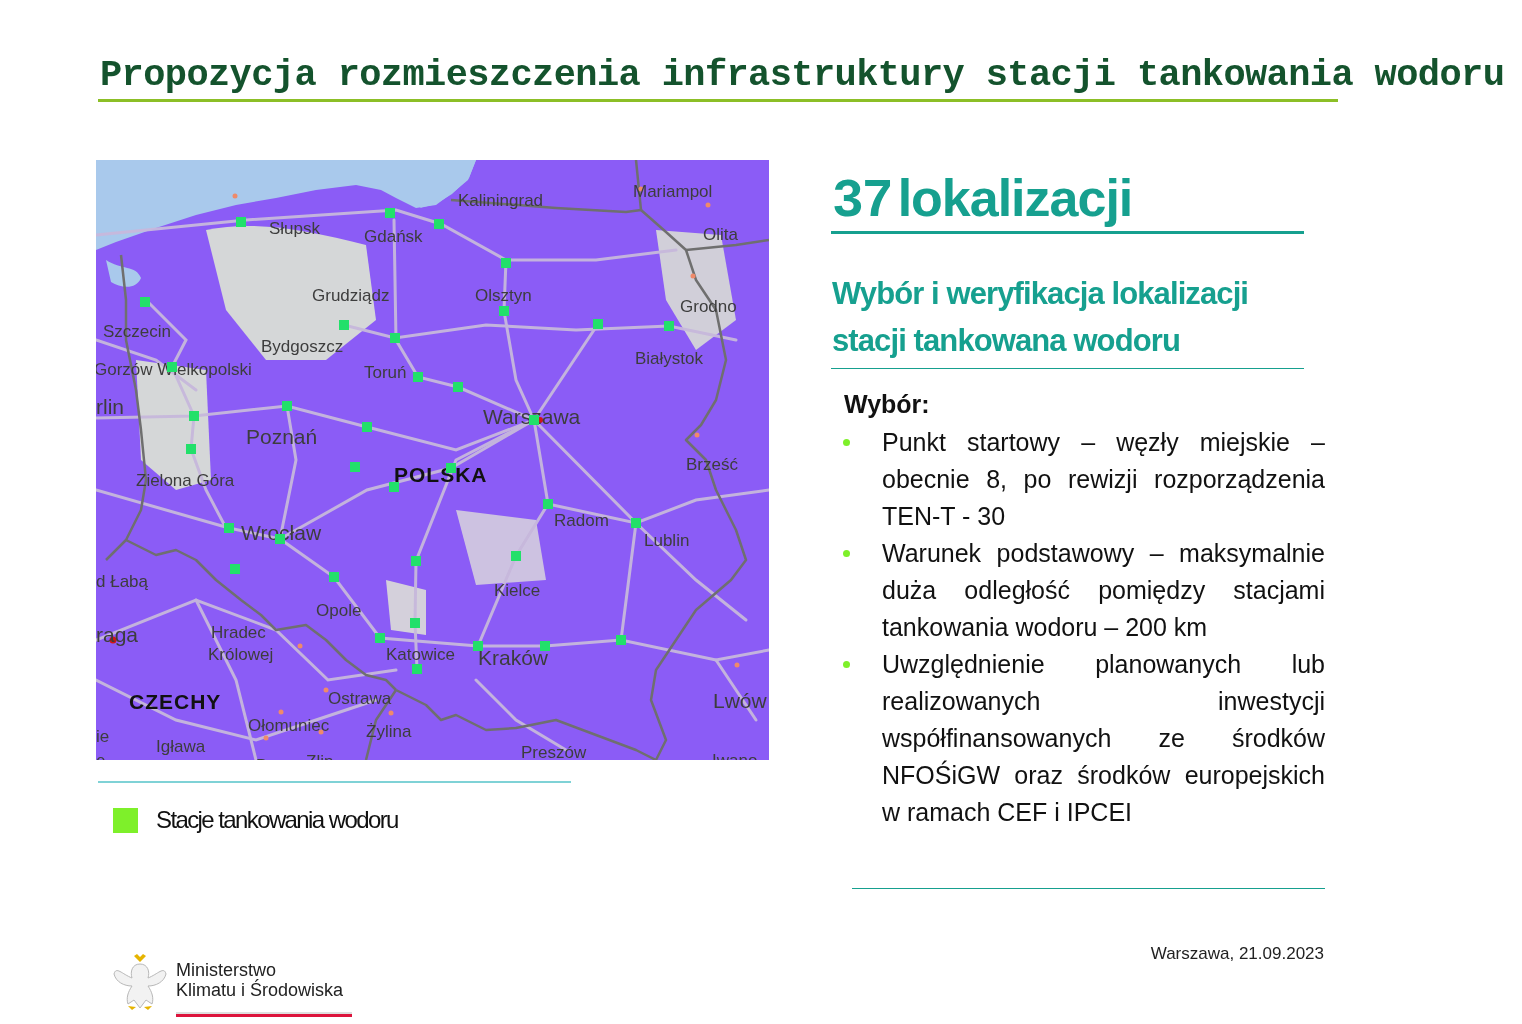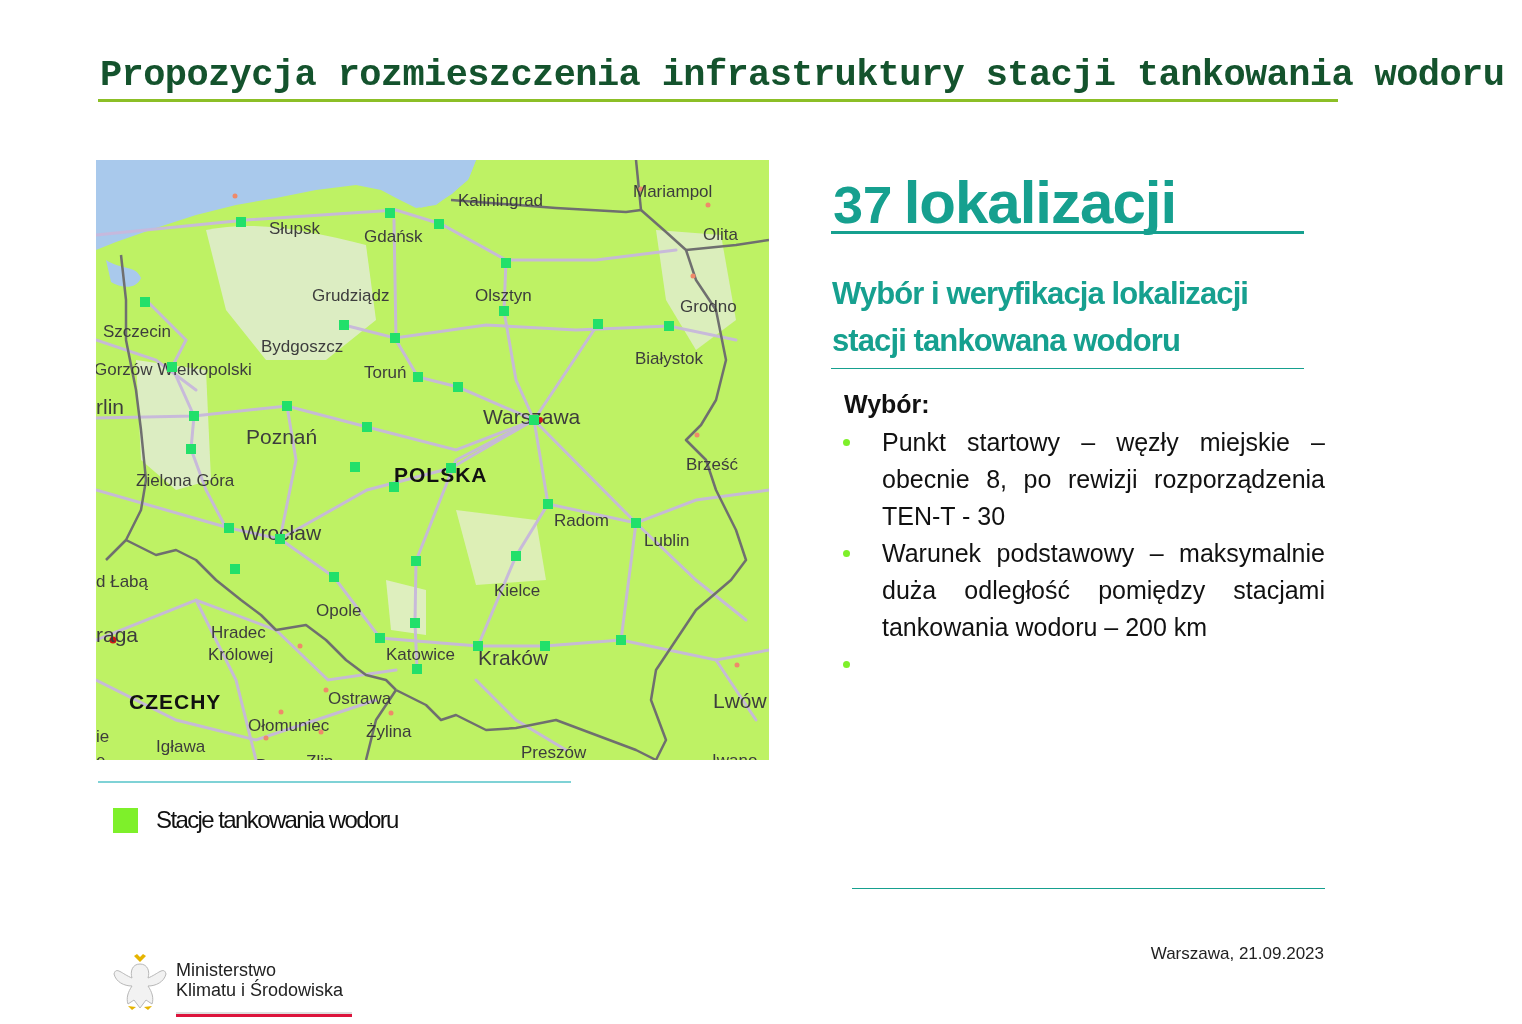--- a/index.html
+++ b/index.html
@@ -2,31 +2,31 @@
 <html><head>
 <meta charset="utf-8">
 <style>
   html, body { margin:0; padding:0; background:#ffffff; }
   body { width:1522px; height:1024px; position:relative; overflow:hidden;
          font-family:"Liberation Sans", sans-serif; color:#111; }
   .title { position:absolute; left:100px; top:54px; font-size:37px; font-weight:bold;
            letter-spacing:-0.6px; color:#14532d; font-family:Liberation Mono, monospace; }
   .title-rule { position:absolute; left:98px; top:99px; width:1240px; height:3px; background:#8cbf26; }
 
-  .map { position:absolute; left:96px; top:160px; width:673px; height:600px; overflow:hidden; background:#bef264; }
+  .map { position:absolute; left:96px; top:160px; width:673px; height:600px; overflow:hidden; background:#8b5cf6; }
   .map svg { display:block; }
   .map-rule { position:absolute; left:98px; top:781px; width:473px; height:2px; background:#7fd2d6; }
 
   .legend { position:absolute; left:113px; top:806px; display:flex; align-items:center; gap:18px; }
   .legend-swatch { width:25px; height:25px; background:#7ef02a; }
   .legend-label { font-size:24px; letter-spacing:-1.6px; color:#111; }
 
   .count-block { position:absolute; left:832px; top:168px; color:#16a08f; }
   .count-num { font-size:53px; font-weight:bold; letter-spacing:-2px;font-family:Liberation Mono, monospace; }
-  .count-word { font-size:60px; font-weight:bold; letter-spacing:-1px; margin-left:12px; }
+  .count-word { font-size:52px; font-weight:bold; letter-spacing:-1px; margin-left:6px; }
   .count-rule { position:absolute; left:831px; top:231px; width:473px; height:3px; background:#16a08f; }
 
   .subtitle { position:absolute; left:832px; top:270px; width:490px; color:#16a08f;
               font-size:31px; font-weight:bold; letter-spacing:-0.9px; line-height:47px; }
   .subtitle-rule { position:absolute; left:831px; top:368px; width:473px; height:1px; background:#16a08f; }
 
   .criteria { position:absolute; left:844px; top:386px; width:481px; font-family:"Liberation Sans", sans-serif; }
   .criteria-head { font-size:25px; font-weight:bold; color:#111; line-height:36px; }
   .criteria ul { list-style:none; margin:2px 0 0 0; padding:0; }
   .criteria li { position:relative; padding-left:38px; font-size:25px; line-height:37px;
@@ -215,21 +215,21 @@
   <div>Wybór i weryfikacja lokalizacji</div>
   <div>stacji tankowana wodoru</div>
 </div>
 <div class="subtitle-rule"></div>
 
 <div class="criteria">
   <div class="criteria-head">Wybór:</div>
   <ul>
     <li><span class="bullet"></span><span>Punkt startowy – węzły miejskie – obecnie 8, po rewizji rozporządzenia TEN-T - 30</span></li>
     <li><span class="bullet"></span><span>Warunek podstawowy – maksymalnie duża odległość pomiędzy stacjami tankowania wodoru – 200 km</span></li>
-    <li><span class="bullet"></span></li>
+    <li><span class="bullet"></span><span>Uwzględnienie planowanych lub realizowanych inwestycji współfinansowanych ze środków NFOŚiGW oraz środków europejskich w ramach CEF i IPCEI</span></li>
   </ul>
 </div>
 <div class="criteria-rule"></div>
 
 <div class="logo">
   <svg class="logo-eagle" viewBox="0 0 56 64">
     <path d="M28 10 L22 4 L25 2 L28 5 L31 2 L34 4 Z" fill="#e6b400"></path>
     <path d="M28 12 C20 12 18 20 20 26 C10 22 4 14 2 22 C4 30 12 34 20 34 C16 40 14 46 16 52 L22 48 L28 56 L34 48 L40 52 C42 46 40 40 36 34 C44 34 52 30 54 22 C52 14 46 22 36 26 C38 20 36 12 28 12 Z" fill="#f2f2f2" stroke="#b8b8b8" stroke-width="1"></path>
     <path d="M16 54 L20 58 L24 55 Z M40 54 L36 58 L32 55 Z" fill="#e6b400"></path>
   </svg>

